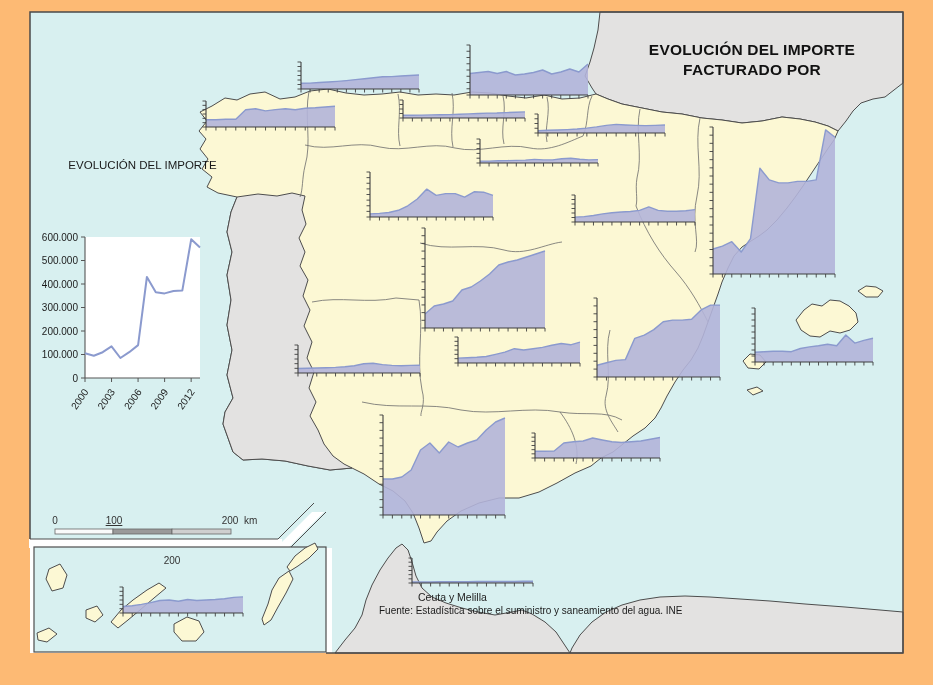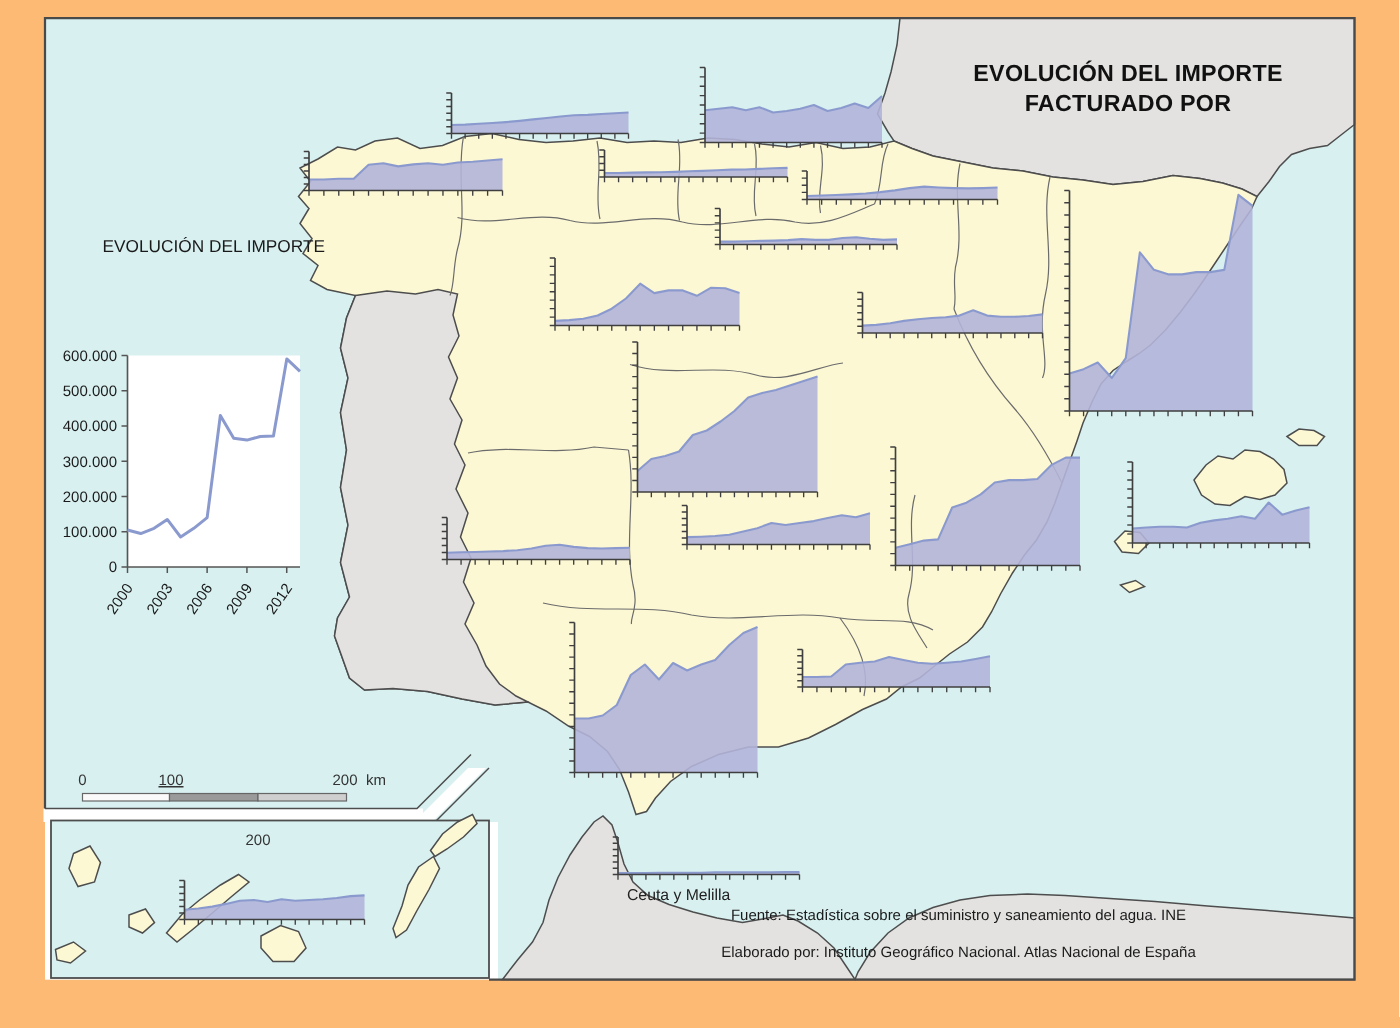--- a/index.html
+++ b/index.html
@@ -7,21 +7,21 @@
           font-family:"Liberation Sans",sans-serif;}
   #map-svg{position:absolute;left:0;top:0;}
   .abs{position:absolute;}
   #map-title{left:603px;top:40px;width:298px;text-align:center;font-size:15.5px;
              font-weight:bold;color:#111;line-height:20px;letter-spacing:.2px;}
   #legend-title{left:40px;top:158px;width:205px;text-align:center;font-size:11.5px;
                 color:#1a1a1a;line-height:15px;}
   .scale-label{top:515px;font-size:10px;color:#333;text-align:center;width:40px;}
   #scale-unit{left:244px;top:515px;font-size:10px;color:#333;width:30px;text-align:left;}
   #ceuta-label{left:418px;top:591px;width:112px;text-align:left;font-size:10.5px;color:#222;}
-  .credit{right:34px;text-align:center;font-size:10px;color:#1a1a1a;width:520px;}
+  .credit{right:34px;text-align:left;font-size:10px;color:#1a1a1a;width:520px;}
   #credit-source{top:605px;}
   #credit-elab{top:630px;}
   .mini-chart{position:absolute;}
   #legend-chart{position:absolute;left:30px;top:228px;}
 </style>
 </head>
 <body>
 
 <div id="canvas">
 
@@ -100,21 +100,20 @@
 
   <span class="abs scale-label" style="left:35px;">0</span>
   <span class="abs scale-label" style="left:94px;text-decoration:underline;">100</span>
   <span class="abs scale-label" style="left:152px;margin-top:40px;">200</span>
   <span class="abs scale-label" style="left:210px;">200</span>
   <span class="abs" id="scale-unit">km</span>
 
   <div class="abs" id="ceuta-label">Ceuta y Melilla</div>
 
   <div class="abs credit" id="credit-source">Fuente: Estadística sobre el suministro y saneamiento del agua. INE</div>
-  <div class="abs credit" id="credit-elab">Elaborado por: Instituto Geográfico Nacional. Atlas Nacional de España</div>
 
   <svg id="legend-chart" width="205" height="190">
       <rect x="55" y="9" width="115" height="141" fill="#ffffff"></rect>
       <line x1="55" y1="9" x2="55" y2="150" stroke="#555" stroke-width="1.1"></line>
       <line x1="55" y1="150" x2="170" y2="150" stroke="#555" stroke-width="1.1"></line>
       <line x1="51" y1="9" x2="55" y2="9" stroke="#555" stroke-width="1"></line>
       <text x="48" y="12.5" text-anchor="end" font-size="10" fill="#1a1a1a" font-family="&quot;Liberation Sans&quot;,sans-serif">600.000</text>
       <line x1="51" y1="32.5" x2="55" y2="32.5" stroke="#555" stroke-width="1"></line>
       <text x="48" y="36" text-anchor="end" font-size="10" fill="#1a1a1a" font-family="&quot;Liberation Sans&quot;,sans-serif">500.000</text>
       <line x1="51" y1="56" x2="55" y2="56" stroke="#555" stroke-width="1"></line>

